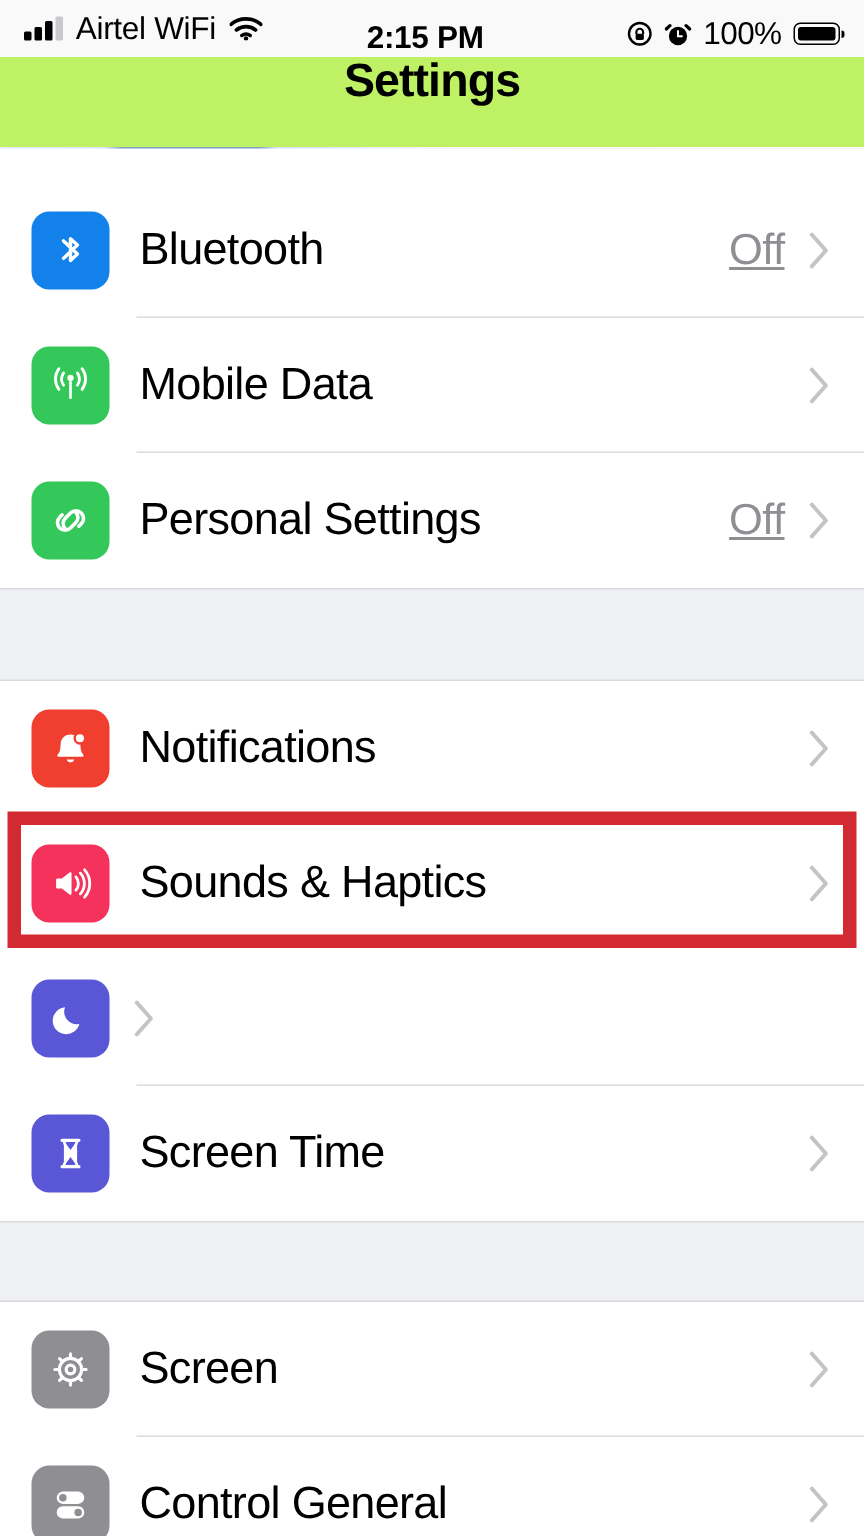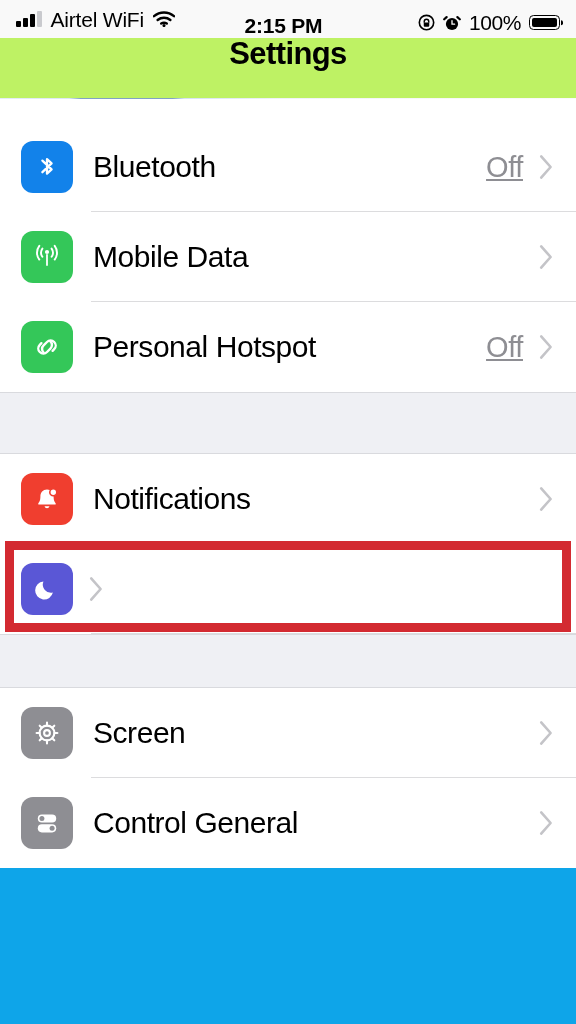--- a/index.html
+++ b/index.html
@@ -81,21 +81,21 @@
   .scrolledge {
     position:absolute; top:96px; left:0; width:576px; height:3px;
     background:linear-gradient(90deg,
        #dbe7f4 0%, #cfe0f2 12%, #4f7fae 14%, #4f7fae 30%,
        #c6d9ee 32%, #e9eef5 48%, #f2f4f7 70%, #f7f8fa 100%);
     opacity:.72;
     z-index:3;
   }
 
   
-  .content { position:absolute; top:99px; left:0; width:576px; height:925px; background:#0ea5e9; }
+  .content { position:absolute; top:99px; left:0; width:576px; height:925px; background:#c4b5fd; }
 
   .group { background:#ffffff; width:100%; }
 
   .gap {
     width:100%;
     background:#eff0f4;
     border-top:1px solid #d9dade;
     border-bottom:1px solid #d9dade;
   }
   .gap.g1 { height:62px; }
@@ -244,21 +244,21 @@
         <div class="sep"></div>
       </div>
 
       <div class="row nosep">
         <span class="icon-tile" style="background:#34c759">
           <svg width="34" height="34" viewBox="0 0 34 34">
             <path d="M20.4 11.4a5 5 0 0 1 0 7.2l-3.4 3.4a5 5 0 0 1-7.2-7.2l1.6-1.6" fill="none" stroke="#fff" stroke-width="2.4" stroke-linecap="round"></path>
             <path d="M13.6 22.6a5 5 0 0 1 0-7.2l3.4-3.4a5 5 0 0 1 7.2 7.2l-1.6 1.6" fill="none" stroke="#fff" stroke-width="2.4" stroke-linecap="round"></path>
           </svg>
         </span>
-        <span class="row-label">Personal Hotspot</span>
+        <span class="row-label">Personal Settings</span>
         <span class="row-value">Off</span>
         <svg class="chev" viewBox="0 0 15 26">
             <path d="M2.2 2.4 11.6 13l-9.4 10.6"></path>
           </svg>
       </div>
     </div>
 
     <div class="gap g1"></div>
 
     <div class="group">
@@ -271,34 +271,62 @@
             <circle cx="23.3" cy="10.2" r="3.5" fill="#fff" stroke="#f03e2f" stroke-width="1.6"></circle>
           </svg>
         </span>
         <span class="row-label">Notifications</span>
         <span class="row-value"></span>
         <svg class="chev" viewBox="0 0 15 26">
             <path d="M2.2 2.4 11.6 13l-9.4 10.6"></path>
           </svg>
       </div>
 
+      <div class="row nosep">
+        <span class="icon-tile" style="background:#f4325c">
+          <svg width="34" height="34" viewBox="0 0 34 34">
+            <path d="M16.4 9.6 11.2 13.6H8.3a.9.9 0 0 0-.9.9v5a.9.9 0 0 0 .9.9h2.9l5.2 4a.8.8 0 0 0 1.3-.7V10.3a.8.8 0 0 0-1.3-.7Z" fill="#fff"></path>
+            <path d="M20.6 12.6a6.6 6.6 0 0 1 0 8.8" fill="none" stroke="#fff" stroke-width="1.9" stroke-linecap="round"></path>
+            <path d="M23.6 10.1a10.3 10.3 0 0 1 0 13.8" fill="none" stroke="#fff" stroke-width="1.9" stroke-linecap="round"></path>
+            <path d="M26.4 7.9a13.8 13.8 0 0 1 0 18.2" fill="none" stroke="#fff" stroke-width="1.9" stroke-linecap="round"></path>
+          </svg>
+        </span>
+        <span class="row-label">Sounds &amp; Haptics</span>
+        <span class="row-value"></span>
+        <svg class="chev" viewBox="0 0 15 26">
+            <path d="M2.2 2.4 11.6 13l-9.4 10.6"></path>
+          </svg>
+      </div>
 
       <div class="row">
         <span class="icon-tile" style="background:#5a57d6">
           <svg width="34" height="34" viewBox="0 0 34 34">
             <path d="M22.9 20.6A8.3 8.3 0 0 1 13.4 9.5a9 9 0 1 0 9.5 11.1Z" fill="#fff"></path>
           </svg>
         </span>
         <span class="row-value"></span>
         <svg class="chev" viewBox="0 0 15 26">
             <path d="M2.2 2.4 11.6 13l-9.4 10.6"></path>
           </svg>
         <div class="sep"></div>
       </div>
 
+      <div class="row nosep">
+        <span class="icon-tile" style="background:#5a57d6">
+          <svg width="34" height="34" viewBox="0 0 34 34">
+            <path d="M11.4 8.2h11.2M11.4 25.8h11.2" stroke="#fff" stroke-width="2.2" stroke-linecap="round"></path>
+            <path d="M12.6 8.2c0 4.4 4.4 5.9 4.4 8.8s-4.4 4.4-4.4 8.8M21.4 8.2c0 4.4-4.4 5.9-4.4 8.8s4.4 4.4 4.4 8.8" fill="#fff" stroke="#fff" stroke-width="1.8" stroke-linejoin="round"></path>
+          </svg>
+        </span>
+        <span class="row-label">Screen Time</span>
+        <span class="row-value"></span>
+        <svg class="chev" viewBox="0 0 15 26">
+            <path d="M2.2 2.4 11.6 13l-9.4 10.6"></path>
+          </svg>
+      </div>
     </div>
 
     <div class="gap g2"></div>
 
     <div class="group">
 
       <div class="row">
         <span class="icon-tile" style="background:#8e8e93">
           <svg width="34" height="34" viewBox="0 0 34 34">
             <g fill="none" stroke="#fff" stroke-width="2.1">

